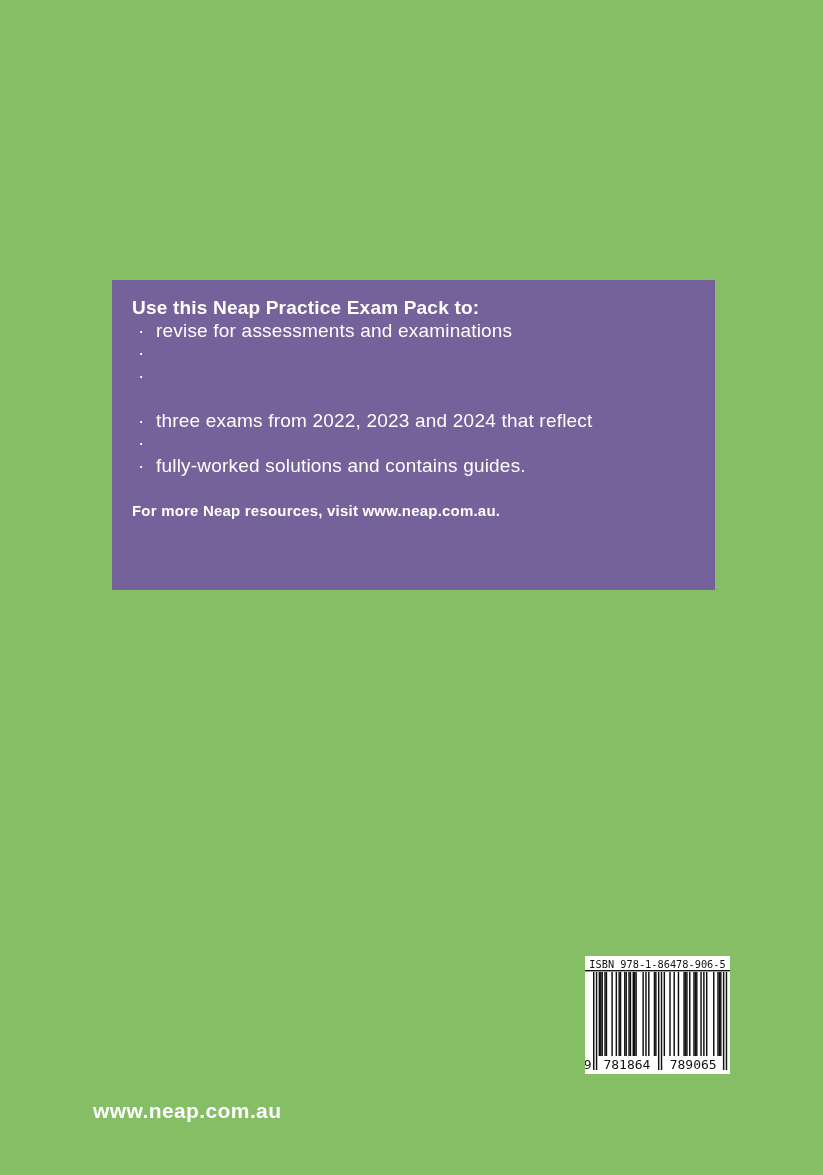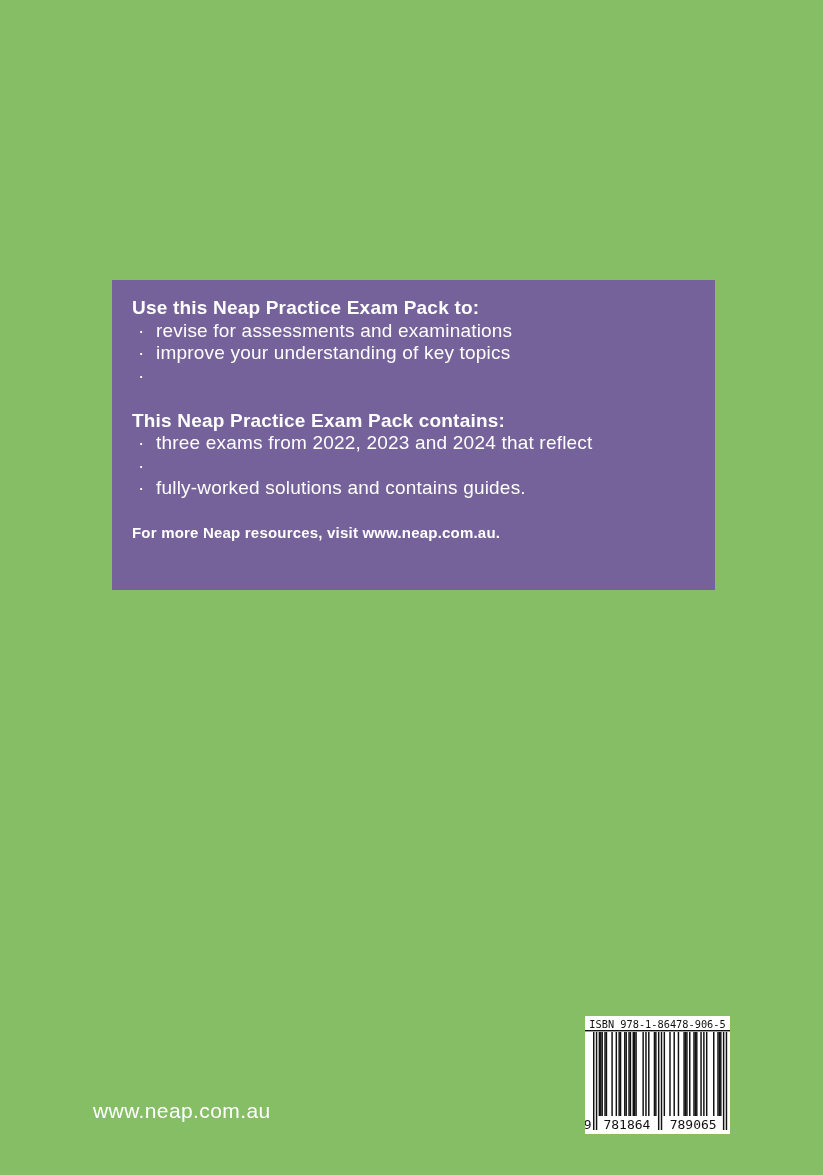--- a/index.html
+++ b/index.html
@@ -49,27 +49,27 @@
     font-weight: bold;
     font-size: 15px;
     line-height: 22.5px;
     letter-spacing: 0.2px;
     white-space: nowrap;
   }
   .site-url {
     position: absolute;
     left: 93px; top: 1099px;
     color: #FFFFFF;
-    font-weight: normal;
+    font-weight: bold;
     font-size: 21px;
     letter-spacing: 0.4px;
   }
   .barcode-box {
     position: absolute;
-    left: 585px; top: 1016px;
+    left: 585px; top: 956px;
     width: 145px; height: 128px;
   }
   .barcode-box svg { display: block; }
   .isbn-text {
     font-family: "DejaVu Sans Mono", monospace;
     font-size: 10.3px;
     fill: #111111;
   }
   .bc-digits {
     font-family: "DejaVu Sans Mono", monospace;
@@ -84,29 +84,27 @@
 
   <div class="panel">
     <div class="heading">Use this Neap Practice Exam Pack to:</div>
 
     <div class="row">
       <span class="dot">·</span>
       <span class="txt">revise for assessments and examinations</span>
     </div>
     <div class="row">
       <span class="dot">·</span>
-      <span class="txt">improve your understanding of key topics</span>
     </div>
     <div class="row">
       <span class="dot">·</span>
     </div>
 
     <div class="spacer"></div>
 
-    <div class="heading">This Neap Practice Exam Pack contains:</div>
 
     <div class="row">
       <span class="dot">·</span>
       <span class="txt">three exams from 2022, 2023 and 2024 that reflect</span>
     </div>
     <div class="row">
       <span class="dot"></span>
     </div>
     <div class="row">
       <span class="dot">·</span>

